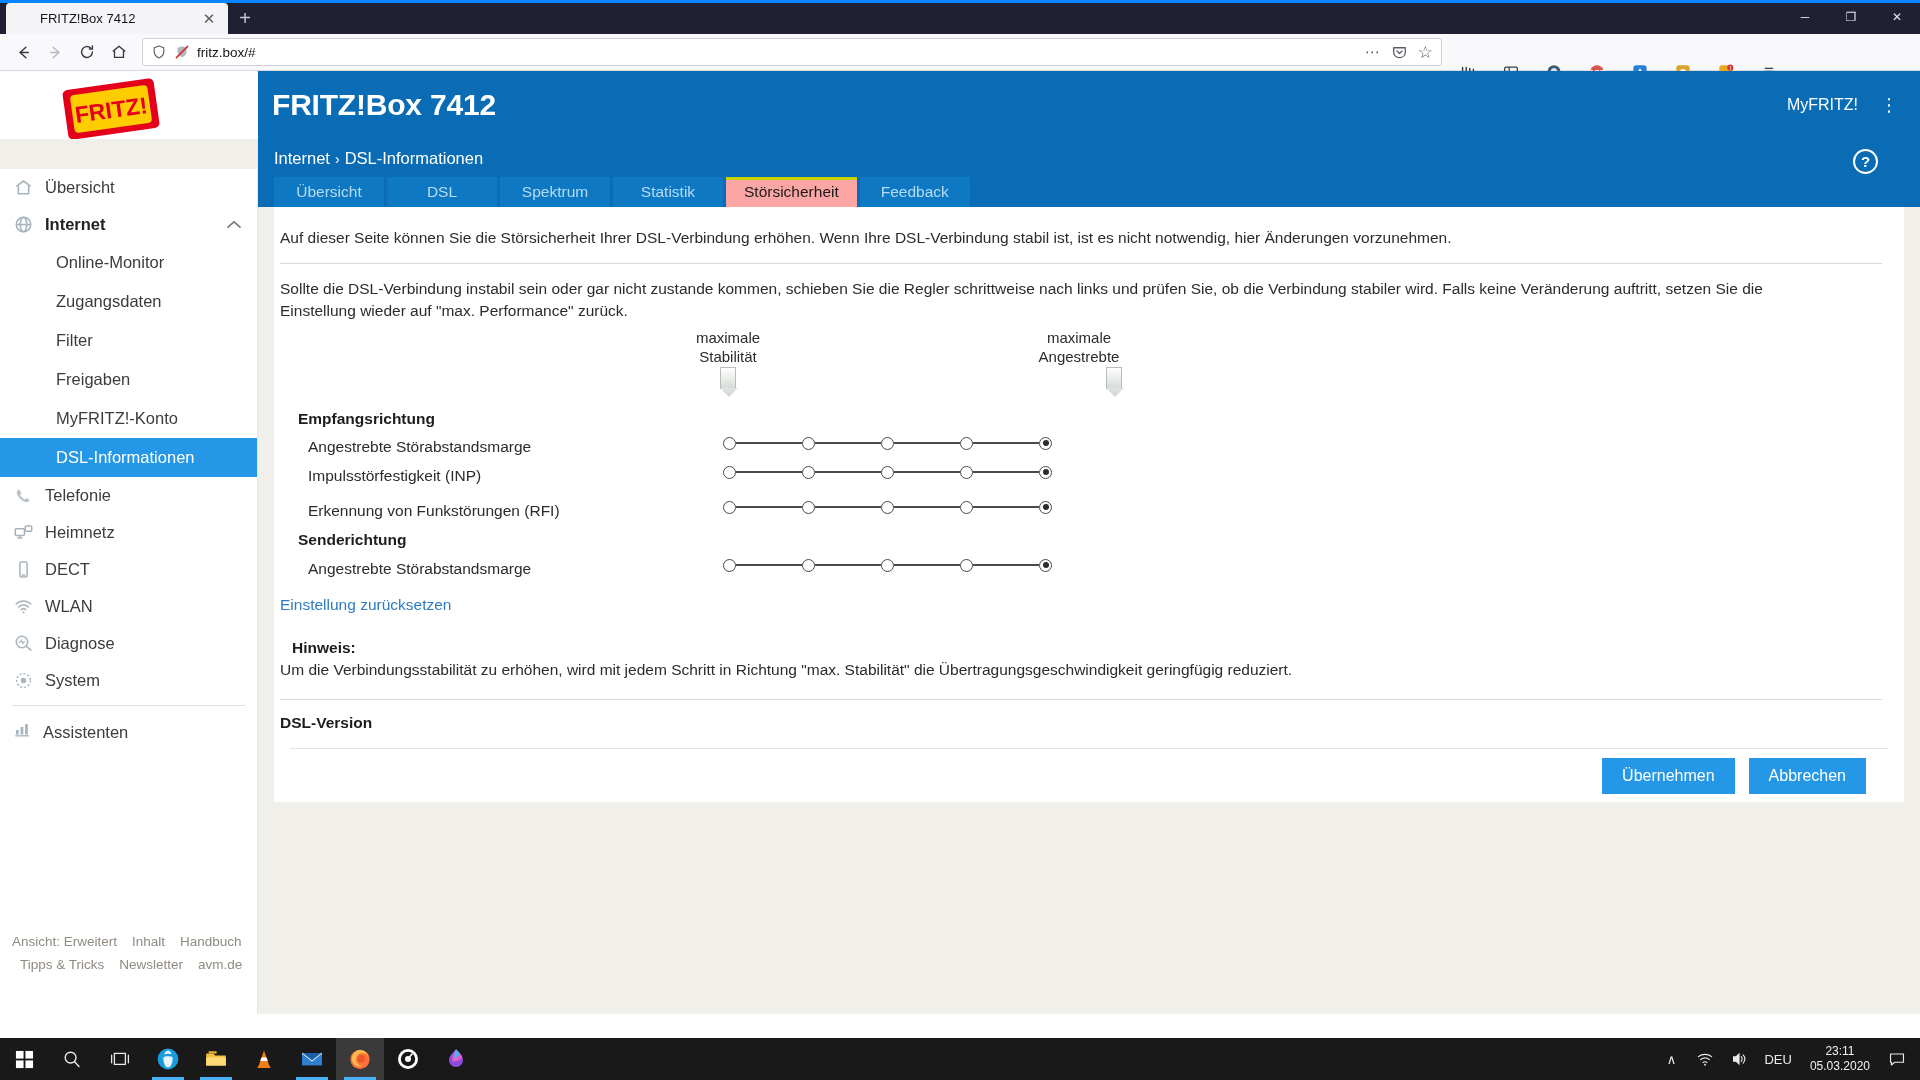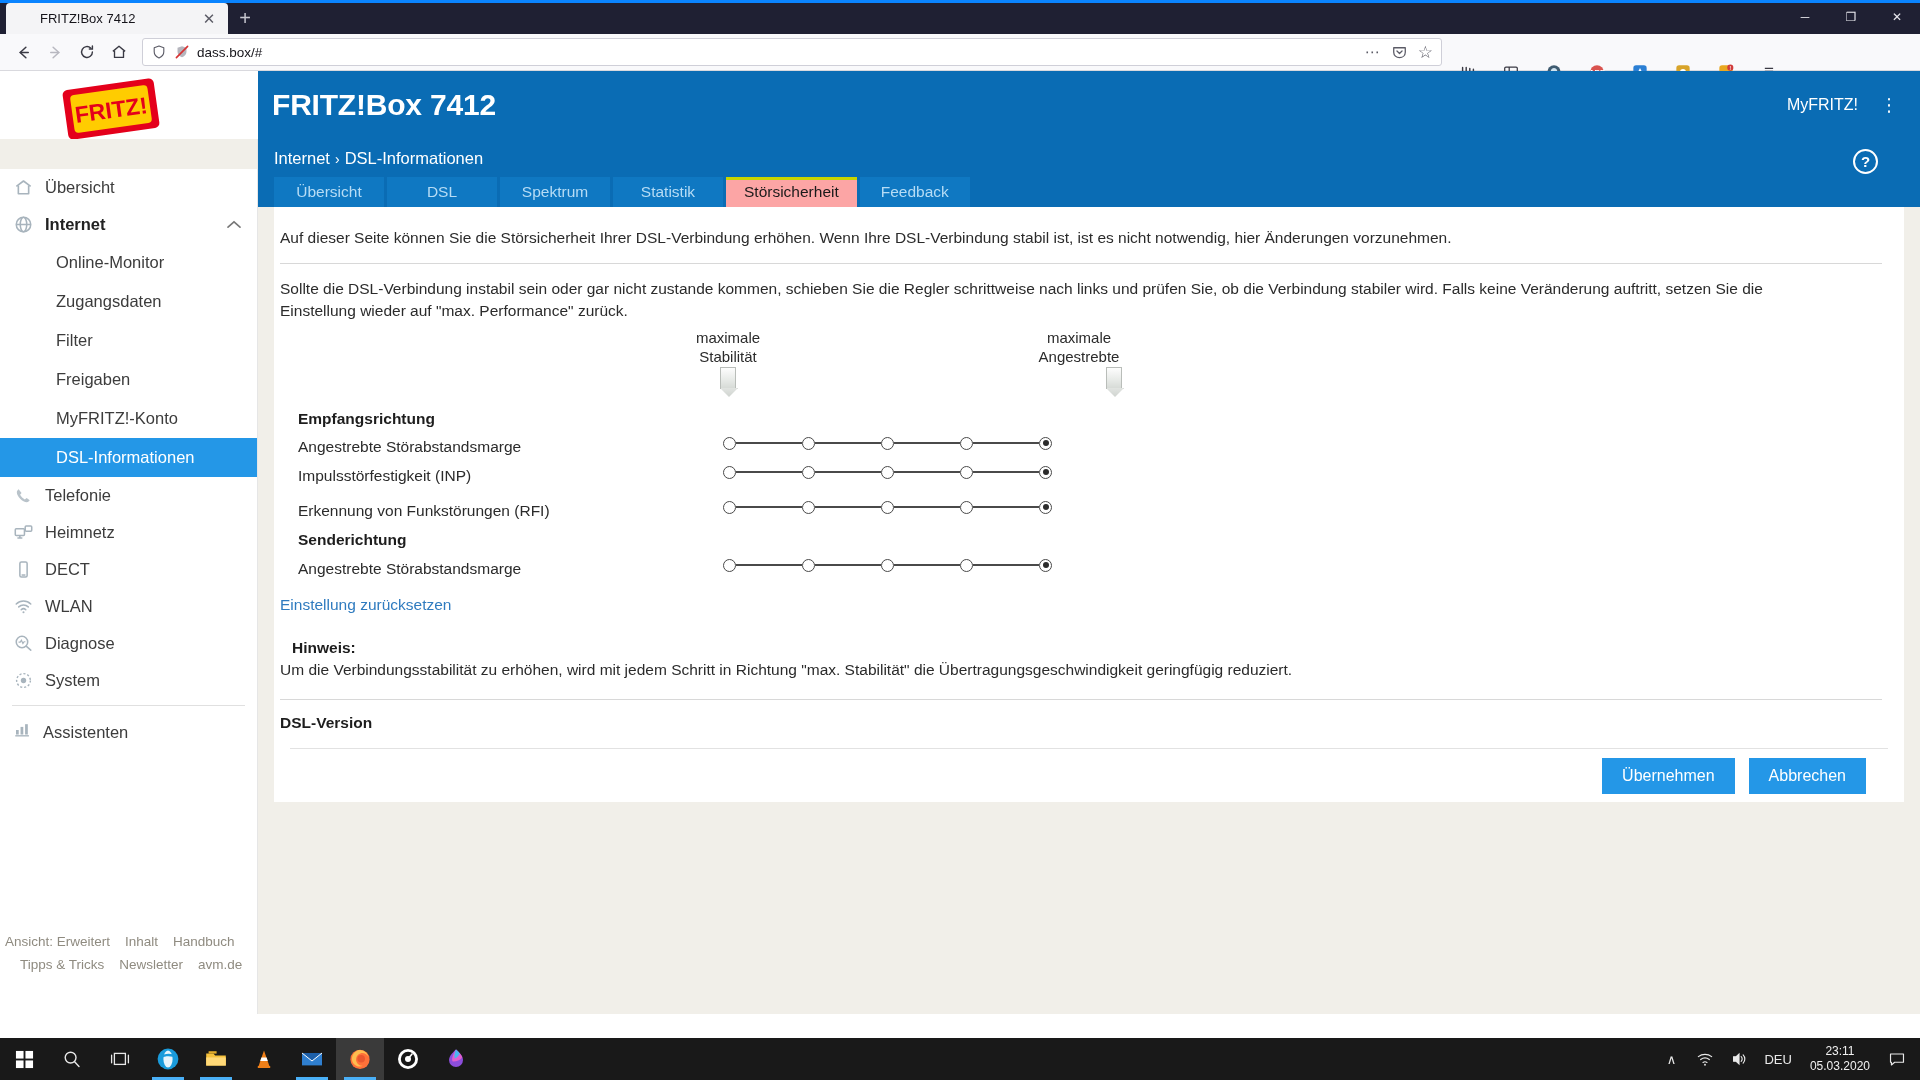--- a/index.html
+++ b/index.html
@@ -127,21 +127,21 @@
   }
   .nav-sub.active { background: #2497e7; color: #ffffff; }
   .nav-chevron { position:absolute; right: 16px; color:#777; font-size: 13px; }
   .sidebar-divider { height:1px; background:#e0e0e0; margin: 6px 12px 6px 12px; }
   .assist-item { display:flex; align-items:center; height:40px; padding-left:12px; gap:11px; font-size:16.5px; color:#3c3c3c;}
 
   .sidebar-footer {
     position: absolute; left: 0; bottom: 38px; width: 258px;
     font-size: 13.5px; color: #8f8b80; line-height: 23px;
   }
-  .sf-row { display:flex; gap: 15px; padding-left: 5px; }
+  .sf-row { display:flex; gap: 15px; padding-left: 12px; }
   .sf-row.r2 { padding-left: 20px; }
 
   
   .content { flex: 1 1 auto; background: #f1efe9; position: relative; }
   .breadcrumb-bar {
     height: 38px; background: #0a6cb4; padding-left: 16px; display:flex; align-items:center;
     position: relative;
   }
   .breadcrumb { font-size: 16.5px; color: #ffffff; }
   .breadcrumb .sep { margin: 0 5px; font-size: 14px; }
@@ -183,21 +183,21 @@
   .handle::after{
     content:''; position:absolute; left:-1px; top: 100%; width: 16px; height: 9px;
     background: linear-gradient(180deg,#e1e4e1,#d0d4d0);
     clip-path: polygon(0 0, 100% 0, 50% 100%);
     border-left:1px solid #b9bdb9; border-right:1px solid #b9bdb9;
   }
   .handle.h-left { left: 440px; top: 39px; }
   .handle.h-right { left: 826px; top: 39px; }
 
   .grp-title { position:absolute; font-size: 15.5px; font-weight: bold; color:#1d1d1d; left: 18px; }
-  .row-label { position:absolute; font-size: 15.5px; color:#2b2b2b; left: 18px; }
+  .row-label { position:absolute; font-size: 15.5px; color:#2b2b2b; left: 28px; }
 
   .track { position: absolute; height: 20px; display:flex; align-items:center; }
   .rad {
     width: 13px; height: 13px; border-radius: 50%; border: 1.6px solid #4a4a4a;
     background: #ffffff; flex: 0 0 13px; position: relative;
   }
   .rad.on::after {
     content:''; position:absolute; left:50%; top:50%; transform: translate(-50%,-50%);
     width: 6px; height: 6px; border-radius:50%; background:#2b2b2b;
   }
@@ -302,21 +302,21 @@
         <svg width="16" height="16" viewBox="0 0 20 20" fill="none" stroke="#5b5b66" stroke-width="1.4" stroke-linejoin="round">
             <path d="M10 2.6 16 4.8v5c0 4-3 6.4-6 7.6-3-1.2-6-3.6-6-7.6v-5z"></path>
           </svg>
       </span>
       <span style="display:flex;position:relative">
         <svg width="16" height="16" viewBox="0 0 20 20" fill="none">
             <path d="M10 2.8 15.6 4.8v4.8c0 3.7-2.8 5.9-5.6 7-2.8-1.1-5.6-3.3-5.6-7V4.8z" fill="#b5b5bd"></path>
             <path d="M3 17 17 3" stroke="#d73232" stroke-width="2" stroke-linecap="round"></path>
           </svg>
       </span>
-      <span class="urltext" title="Suche oder Adresse eingeben">dass.box/#</span>
+      <span class="urltext" title="Suche oder Adresse eingeben">fritz.box/#</span>
       <span class="url-right">
         <span style="font-size:15px;letter-spacing:1px">⋯</span>
         <span style="display:flex">
           <svg width="17" height="17" viewBox="0 0 20 20" fill="none" stroke="#5b5b66" stroke-width="1.5" stroke-linejoin="round">
               <path d="M3.2 4.4h13.6v5.2c0 3.8-3 6.5-6.8 6.5s-6.8-2.7-6.8-6.5z"></path>
               <path d="M7 8.2 10 11.2 13 8.2" stroke-linecap="round"></path>
             </svg>
         </span>
         <span style="font-size:17px;color:#5b5b66">☆</span>
       </span>

